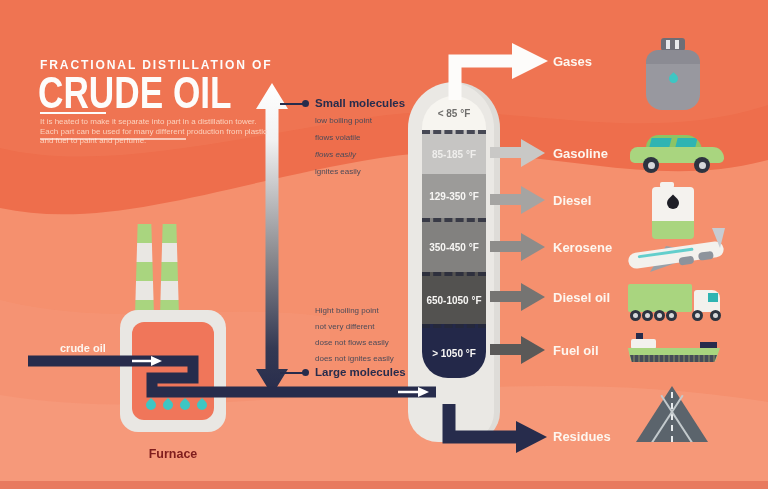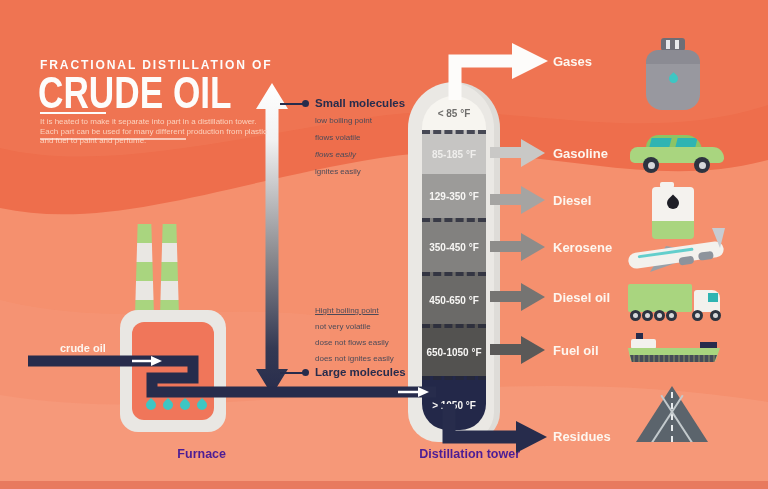--- a/index.html
+++ b/index.html
@@ -25,21 +25,21 @@
   .mol-label{color:#272c4c;font-size:11.5px;font-weight:800;z-index:3;}
   .mol-prop{color:#4b4a58;font-size:8px;z-index:3;}
   
   .chimney{width:19px;height:92px;z-index:2;
     background:repeating-linear-gradient(to bottom,#a9d57f 0 19px,#e9e7e3 19px 38px);
     clip-path:polygon(14% 0,86% 0,100% 100%,0 100%);}
   .furnace-body{left:120px;top:310px;width:106px;height:122px;background:#e9e7e3;border-radius:18px;z-index:2;}
   .furnace-inner{left:132px;top:322px;width:82px;height:98px;background:#f0765a;border-radius:12px;z-index:2;}
   .flame{width:10px;height:10px;background:#3ec6c3;border-radius:0 50% 50% 50%;transform:rotate(45deg);z-index:3;}
   .crude-label{left:60px;top:342px;color:#fdf6ef;font-size:11px;font-weight:700;z-index:3;}
-  .caption{color:#4c1d95;font-size:12.5px;font-weight:700;text-align:right;z-index:3;}
+  .caption{color:#7f1d1d;font-size:12.5px;font-weight:700;text-align:center;z-index:3;}
   
   .tower-shell{left:408px;top:82px;width:92px;height:360px;background:#eae8e4;border-radius:46px 46px 30px 30px;z-index:2;box-shadow:inset -6px 0 0 rgba(0,0,0,.05);}
   .tower-inner{left:422px;top:96px;width:64px;height:334px;z-index:2;display:flex;flex-direction:column;}
   .tsec{width:100%;display:flex;align-items:center;justify-content:center;font-size:10px;font-weight:700;box-sizing:border-box;}
   .tsec.s1{height:34px;border-radius:32px 32px 0 0;}
   .tsec.s2{height:44px;}
   .tsec.s3{height:44px;}
   .tsec.s4{height:54px;}
   .tsec.s5{height:52px;}
   .tsec.s6{height:52px;}
@@ -121,22 +121,22 @@
   </svg>
 
   <div class="abs conn-line" style="left:280px;top:103px;width:25px;"></div>
   <div class="abs conn-dot" style="left:302px;top:100px;"></div>
   <div class="abs mol-label" style="left:315px;top:97px;">Small molecules</div>
   <div class="abs mol-prop" style="left:315px;top:116px;">low boiling point</div>
   <div class="abs mol-prop" style="left:315px;top:133px;">flows volatile</div>
   <div class="abs mol-prop" style="left:315px;top:150px;font-style:italic;">flows easily</div>
   <div class="abs mol-prop" style="left:315px;top:167px;">ignites easily</div>
 
-  <div class="abs mol-prop" style="left:315px;top:306px;text-decoration:underline;">Hight boiling point</div>
-  <div class="abs mol-prop" style="left:315px;top:322px;">not very volatile</div>
+  <div class="abs mol-prop" style="left:315px;top:306px;">Hight boiling point</div>
+  <div class="abs mol-prop" style="left:315px;top:322px;">not very different</div>
   <div class="abs mol-prop" style="left:315px;top:338px;">dose not flows easily</div>
   <div class="abs mol-prop" style="left:315px;top:354px;">does not ignites easily</div>
   <div class="abs conn-line" style="left:280px;top:372px;width:25px;"></div>
   <div class="abs conn-dot" style="left:302px;top:369px;"></div>
   <div class="abs mol-label" style="left:315px;top:366px;">Large molecules</div>
 
   <div class="abs chimney" style="left:135px;top:224px;"></div>
   <div class="abs chimney" style="left:160px;top:224px;"></div>
   <div class="abs furnace-body"></div>
   <div class="abs furnace-inner"></div>
@@ -146,25 +146,23 @@
   <div class="abs flame" style="left:197px;top:400px;"></div>
   <div class="abs crude-label">crude oil</div>
   <div class="abs caption" style="left:120px;top:447px;width:106px;">Furnace</div>
 
   <div class="abs tower-shell"></div>
   <div class="abs tower-inner">
     <div class="tsec s1" style="background: rgb(247, 245, 240); color: rgb(111, 110, 108);">&lt; 85 °F</div>
     <div class="tsec s2 dash" style="background: rgb(198, 197, 195); color: rgb(239, 238, 236);">85-185 °F</div>
     <div class="tsec s3" style="background: rgb(156, 155, 153); color: rgb(247, 246, 244);">129-350 °F</div>
     <div class="tsec s4 dash" style="background: rgb(130, 129, 127); color: rgb(247, 246, 244);">350-450 °F</div>
-    <div class="tsec s5 dash" style="background: rgb(107, 106, 104); color: rgb(247, 246, 244);">450-650 °F</div>
     <div class="tsec s6 dash" style="background: rgb(83, 82, 80); color: rgb(247, 246, 244);">650-1050 °F</div>
     <div class="tsec s7 dash" style="background: rgb(35, 40, 73); color: rgb(247, 246, 244);">&gt; 1050 °F</div>
   </div>
-  <div class="abs caption" style="left:390px;top:447px;width:130px;">Distillation tower</div>
 
   <svg id="pipes" class="abs" width="768" height="489" viewBox="0 0 768 489">
 
     <path d="M28,361 L193,361 L193,378 L152,378 L152,392 L436,392" fill="none" stroke-width="11" stroke-linejoin="miter" style="stroke: rgb(39, 44, 76);"></path>
 
     <path d="M449,404 L449,437 L517,437" fill="none" stroke-width="13" stroke-linejoin="miter" style="stroke: rgb(39, 44, 76);"></path>
     <polygon points="516,421 547,437 516,453" style="fill: rgb(39, 44, 76);"></polygon>
 
     <path d="M455,100 L455,61 L513,61" fill="none" stroke-width="13" stroke-linejoin="miter" style="stroke: rgb(253, 252, 250);"></path>
     <polygon points="512,43 548,61 512,79" style="fill: rgb(253, 252, 250);"></polygon>

